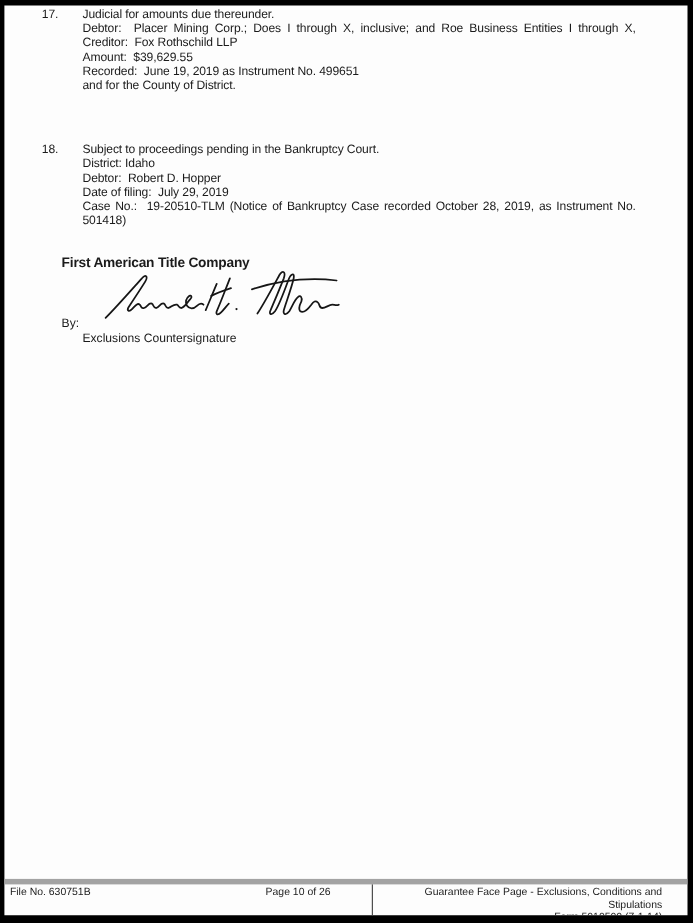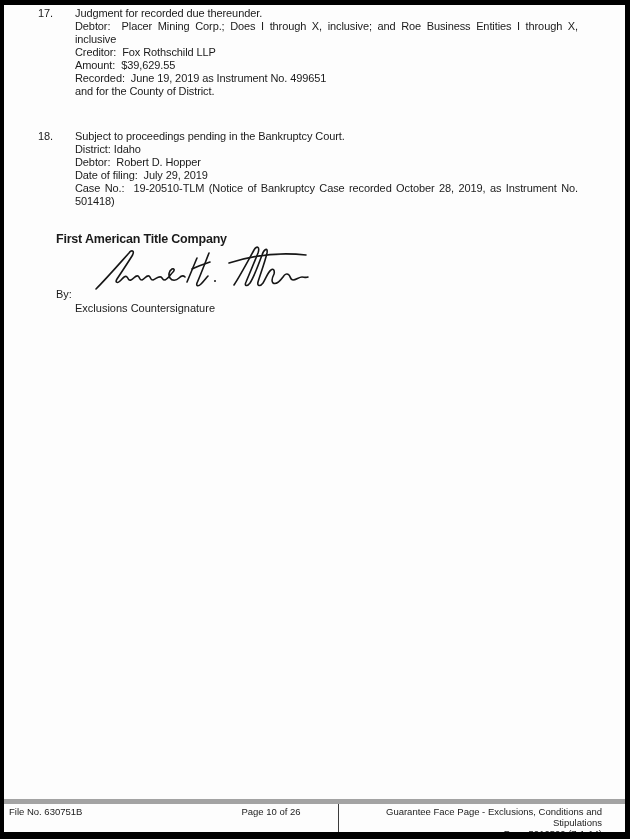--- a/index.html
+++ b/index.html
@@ -54,23 +54,22 @@
   .footer .right-cell { position: absolute; left: 340px; right: 23px; top: 2px; text-align: right; }
 </style>
 </head>
 <body>
 
 <div class="page">
 
   <section class="item" style="top: 2px;">
     <div class="num">17.</div>
     <div class="lines">
-      <div class="ln">Judgment for recorded due thereunder.</div>
+      <div class="ln">Judicial for amounts due thereunder.</div>
       <div class="ln just">Debtor:  Placer Mining Corp.; Does I through X, inclusive; and Roe Business Entities I through X,</div>
-      <div class="ln">inclusive</div>
       <div class="ln">Creditor:  Fox Rothschild LLP</div>
       <div class="ln">Amount:  $39,629.55</div>
       <div class="ln">Recorded:  June 19, 2019 as Instrument No. 499651</div>
       <div class="ln">and for the County of District.</div>
     </div>
   </section>
 
   <section class="item" style="top: 125px;">
     <div class="num">18.</div>
     <div class="lines">

